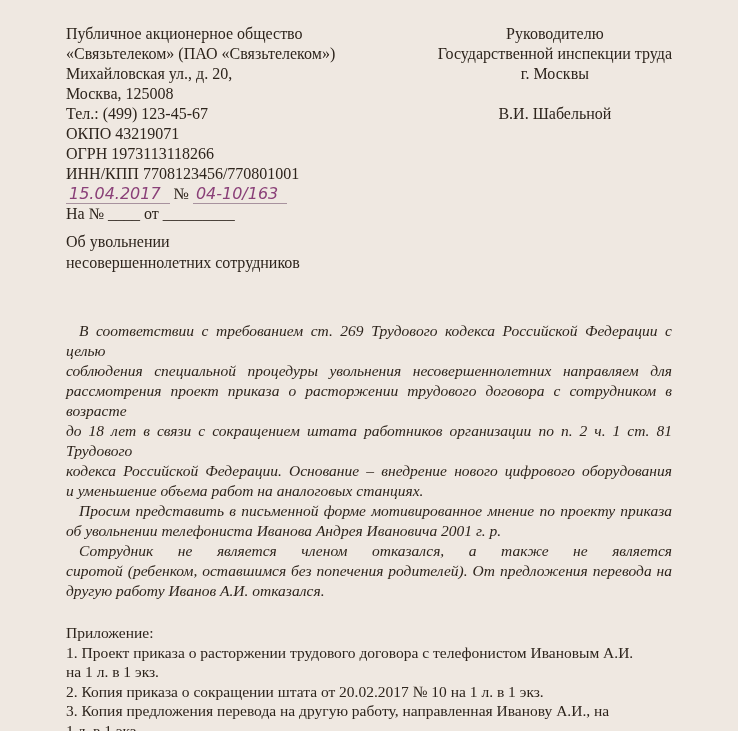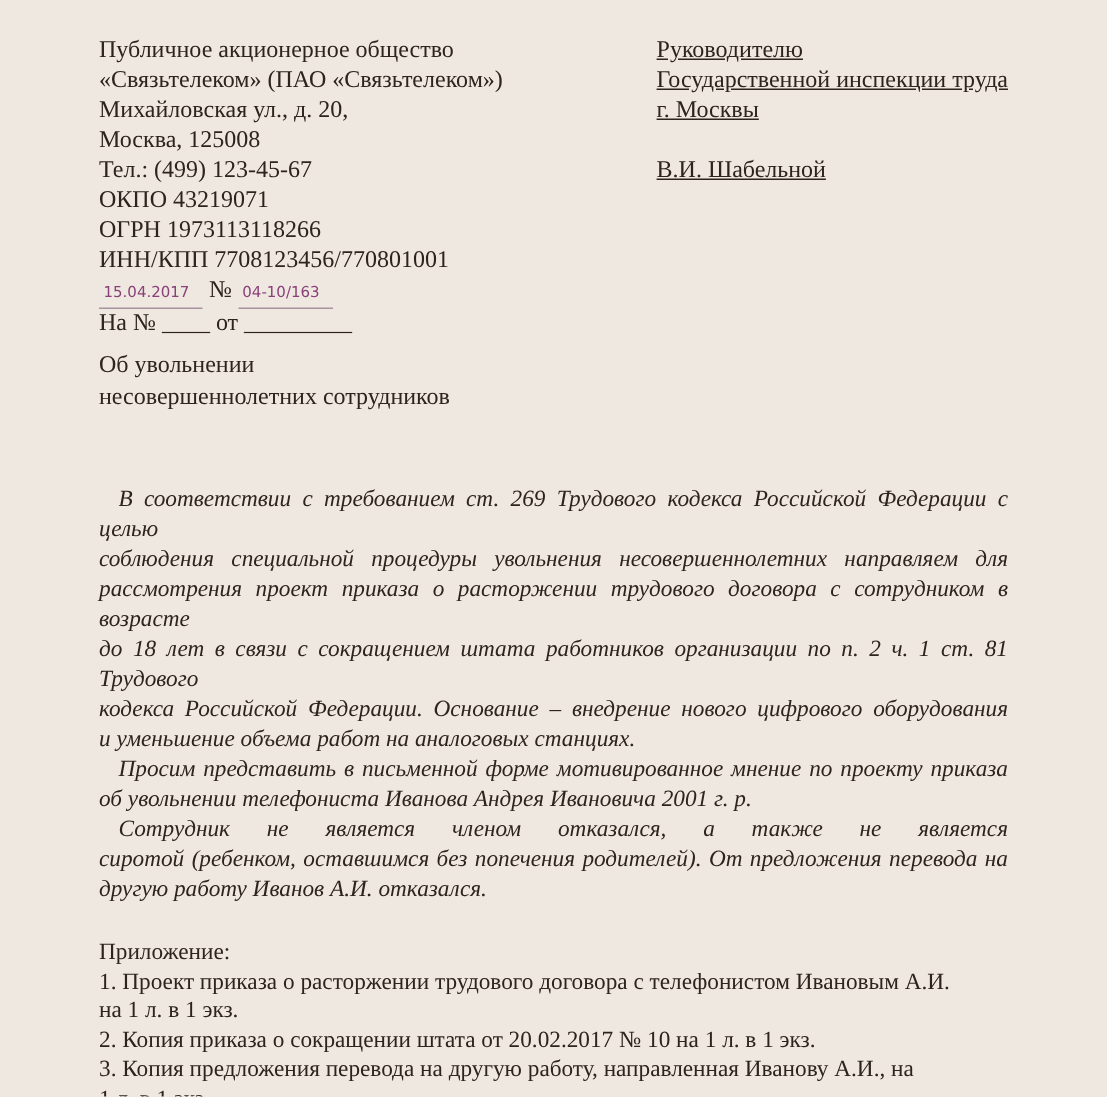--- a/index.html
+++ b/index.html
@@ -15,26 +15,27 @@
     background:var(--paper_bg);
     color:var(--ink);
     font-family:"Liberation Serif","DejaVu Serif",serif;
     font-size:15.5px;
     overflow:hidden;
   }
   .page{padding:24px 66px 0 66px;width:738px;}
   .header{display:flex;justify-content:space-between;align-items:flex-start;}
   .sender div,.recipient div{line-height:20px;font-size:16px;}
   .sender{max-width:340px;}
-  .recipient{text-align:left;max-width:280px;text-decoration:underline;}
+  .recipient{text-align:center;max-width:280px;}
   .recipient .gap{height:20px;}
   .ref-line{line-height:20px;}
   .hw{
     font-family:"DejaVu Sans","Liberation Sans",sans-serif;
-    font-size:10px;
+    font-style:italic;
+    font-size:16px;
     color:var(--handwriting);
     border-bottom:1px solid var(--hw_underline);
     padding:0 9px 1px 3px;
     display:inline-block;
     line-height:17px;
   }
   .numsym{margin:0 4px;}
   .subject{margin-top:7px;}
   .subject div{line-height:21px;font-size:16px;}
   .body-text{margin-top:48px;font-style:italic;}

